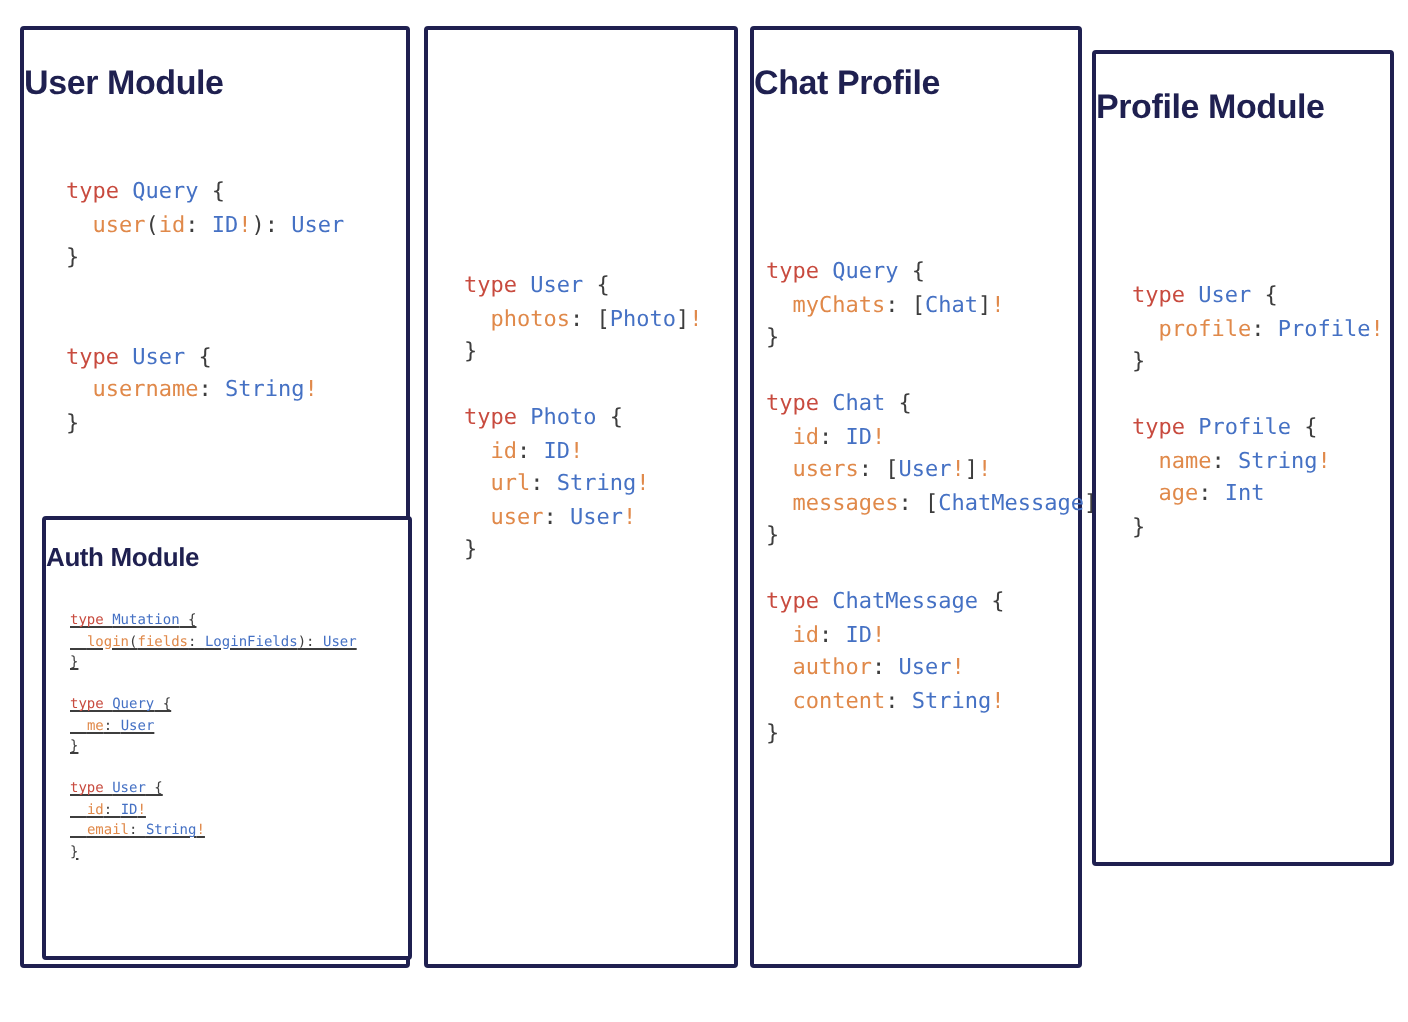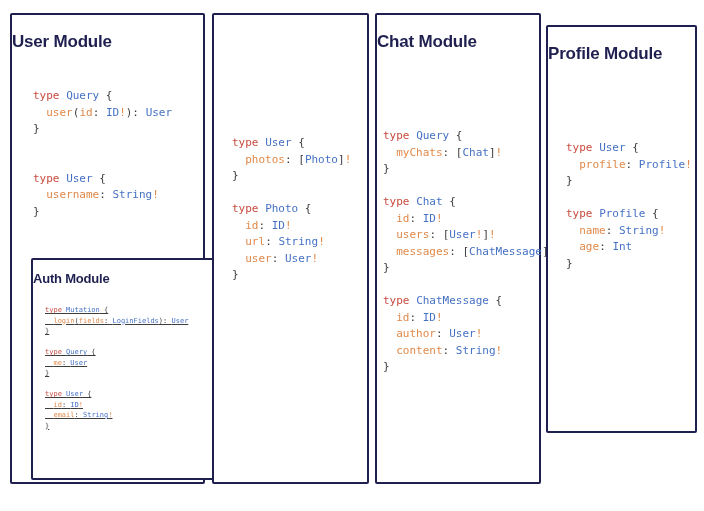--- a/index.html
+++ b/index.html
@@ -68,21 +68,21 @@
   
   #panel-user    { left: 10px;  top: 13px; width: 195px; height: 471px; }
   #panel-gallery { left: 212px; top: 13px; width: 157px; height: 471px; }
   #panel-chat    { left: 375px; top: 13px; width: 166px; height: 471px; }
   #panel-profile { left: 546px; top: 25px; width: 151px; height: 408px; }
 
   
   #panel-auth {
     position: absolute;
     box-sizing: border-box;
-    left: 19px;
+    left: 9px;
     top: 243px;
     width: 185px;
     height: 222px;
     background: #ffffff;
     border: 2px solid #1f2050;
     border-radius: 2px;
   }
   #panel-auth > .panel-title {
     font-size: 13px;
     line-height: 16px;
@@ -115,21 +115,21 @@
       <div class="panel-title">Auth Module</div>
       <div class="code" id="code-auth"><span class="blk"><span class="kw">type </span><span class="tn">Mutation</span><span class="pn"> {</span></span><span class="blk"><span class="pn">  </span><span class="fld">login</span><span class="pn">(</span><span class="fld">fields</span><span class="pn">: </span><span class="tn">LoginFields</span><span class="pn">): </span><span class="tn">User</span></span><span class="blk"><span class="pn">}</span></span><span class="gap"></span><span class="blk"><span class="kw">type </span><span class="tn">Query</span><span class="pn"> {</span></span><span class="blk"><span class="pn">  </span><span class="fld">me</span><span class="pn">: </span><span class="tn">User</span></span><span class="blk"><span class="pn">}</span></span><span class="gap"></span><span class="blk"><span class="kw">type </span><span class="tn">User</span><span class="pn"> {</span></span><span class="blk"><span class="pn">  </span><span class="fld">id</span><span class="pn">: </span><span class="tn">ID</span><span class="bang">!</span></span><span class="blk"><span class="pn">  </span><span class="fld">email</span><span class="pn">: </span><span class="tn">String</span><span class="bang">!</span></span><span class="blk"><span class="pn">}</span></span></div>
     </div>
   </div>
 
   <div class="panel" id="panel-gallery">
     <div class="code" id="code-gallery"><span class="blk"><span class="kw">type </span><span class="tn">User</span><span class="pn"> {</span></span><span class="blk"><span class="pn">  </span><span class="fld">photos</span><span class="pn">: </span><span class="pn">[</span><span class="tn">Photo</span><span class="pn">]</span><span class="bang">!</span></span><span class="blk"><span class="pn">}</span></span><span class="gap"></span><span class="blk"><span class="kw">type </span><span class="tn">Photo</span><span class="pn"> {</span></span><span class="blk"><span class="pn">  </span><span class="fld">id</span><span class="pn">: </span><span class="tn">ID</span><span class="bang">!</span></span><span class="blk"><span class="pn">  </span><span class="fld">url</span><span class="pn">: </span><span class="tn">String</span><span class="bang">!</span></span><span class="blk"><span class="pn">  </span><span class="fld">user</span><span class="pn">: </span><span class="tn">User</span><span class="bang">!</span></span><span class="blk"><span class="pn">}</span></span></div>
   </div>
 
   <div class="panel" id="panel-chat">
-    <div class="panel-title">Chat Module</div>
+    <div class="panel-title">Chat Profile</div>
     <div class="code" id="code-chat"><span class="blk"><span class="kw">type </span><span class="tn">Query</span><span class="pn"> {</span></span><span class="blk"><span class="pn">  </span><span class="fld">myChats</span><span class="pn">: </span><span class="pn">[</span><span class="tn">Chat</span><span class="pn">]</span><span class="bang">!</span></span><span class="blk"><span class="pn">}</span></span><span class="gap"></span><span class="blk"><span class="kw">type </span><span class="tn">Chat</span><span class="pn"> {</span></span><span class="blk"><span class="pn">  </span><span class="fld">id</span><span class="pn">: </span><span class="tn">ID</span><span class="bang">!</span></span><span class="blk"><span class="pn">  </span><span class="fld">users</span><span class="pn">: </span><span class="pn">[</span><span class="tn">User</span><span class="bang">!</span><span class="pn">]</span><span class="bang">!</span></span><span class="blk"><span class="pn">  </span><span class="fld">messages</span><span class="pn">: </span><span class="pn">[</span><span class="tn">ChatMessage</span><span class="pn">]</span><span class="bang">!</span></span><span class="blk"><span class="pn">}</span></span><span class="gap"></span><span class="blk"><span class="kw">type </span><span class="tn">ChatMessage</span><span class="pn"> {</span></span><span class="blk"><span class="pn">  </span><span class="fld">id</span><span class="pn">: </span><span class="tn">ID</span><span class="bang">!</span></span><span class="blk"><span class="pn">  </span><span class="fld">author</span><span class="pn">: </span><span class="tn">User</span><span class="bang">!</span></span><span class="blk"><span class="pn">  </span><span class="fld">content</span><span class="pn">: </span><span class="tn">String</span><span class="bang">!</span></span><span class="blk"><span class="pn">}</span></span></div>
   </div>
 
   <div class="panel" id="panel-profile">
     <div class="panel-title">Profile Module</div>
     <div class="code" id="code-profile"><span class="blk"><span class="kw">type </span><span class="tn">User</span><span class="pn"> {</span></span><span class="blk"><span class="pn">  </span><span class="fld">profile</span><span class="pn">: </span><span class="tn">Profile</span><span class="bang">!</span></span><span class="blk"><span class="pn">}</span></span><span class="gap"></span><span class="blk"><span class="kw">type </span><span class="tn">Profile</span><span class="pn"> {</span></span><span class="blk"><span class="pn">  </span><span class="fld">name</span><span class="pn">: </span><span class="tn">String</span><span class="bang">!</span></span><span class="blk"><span class="pn">  </span><span class="fld">age</span><span class="pn">: </span><span class="tn">Int</span></span><span class="blk"><span class="pn">}</span></span></div>
   </div>
 
 </div>
 

